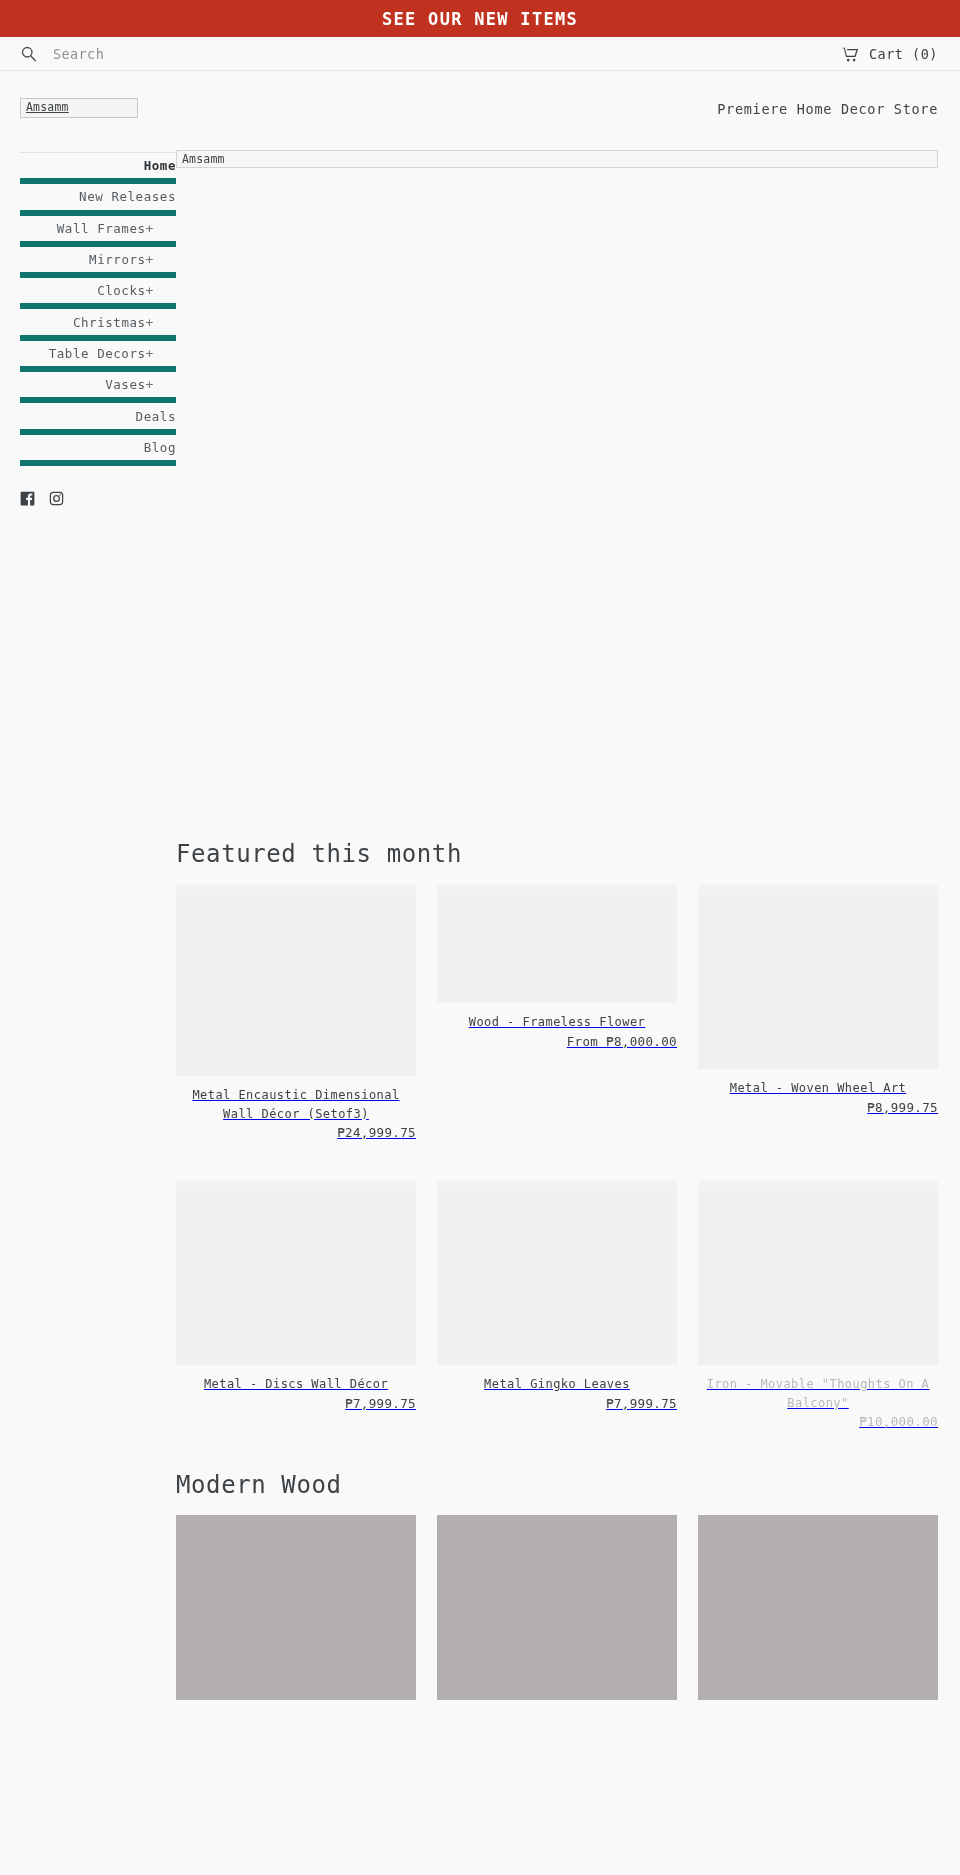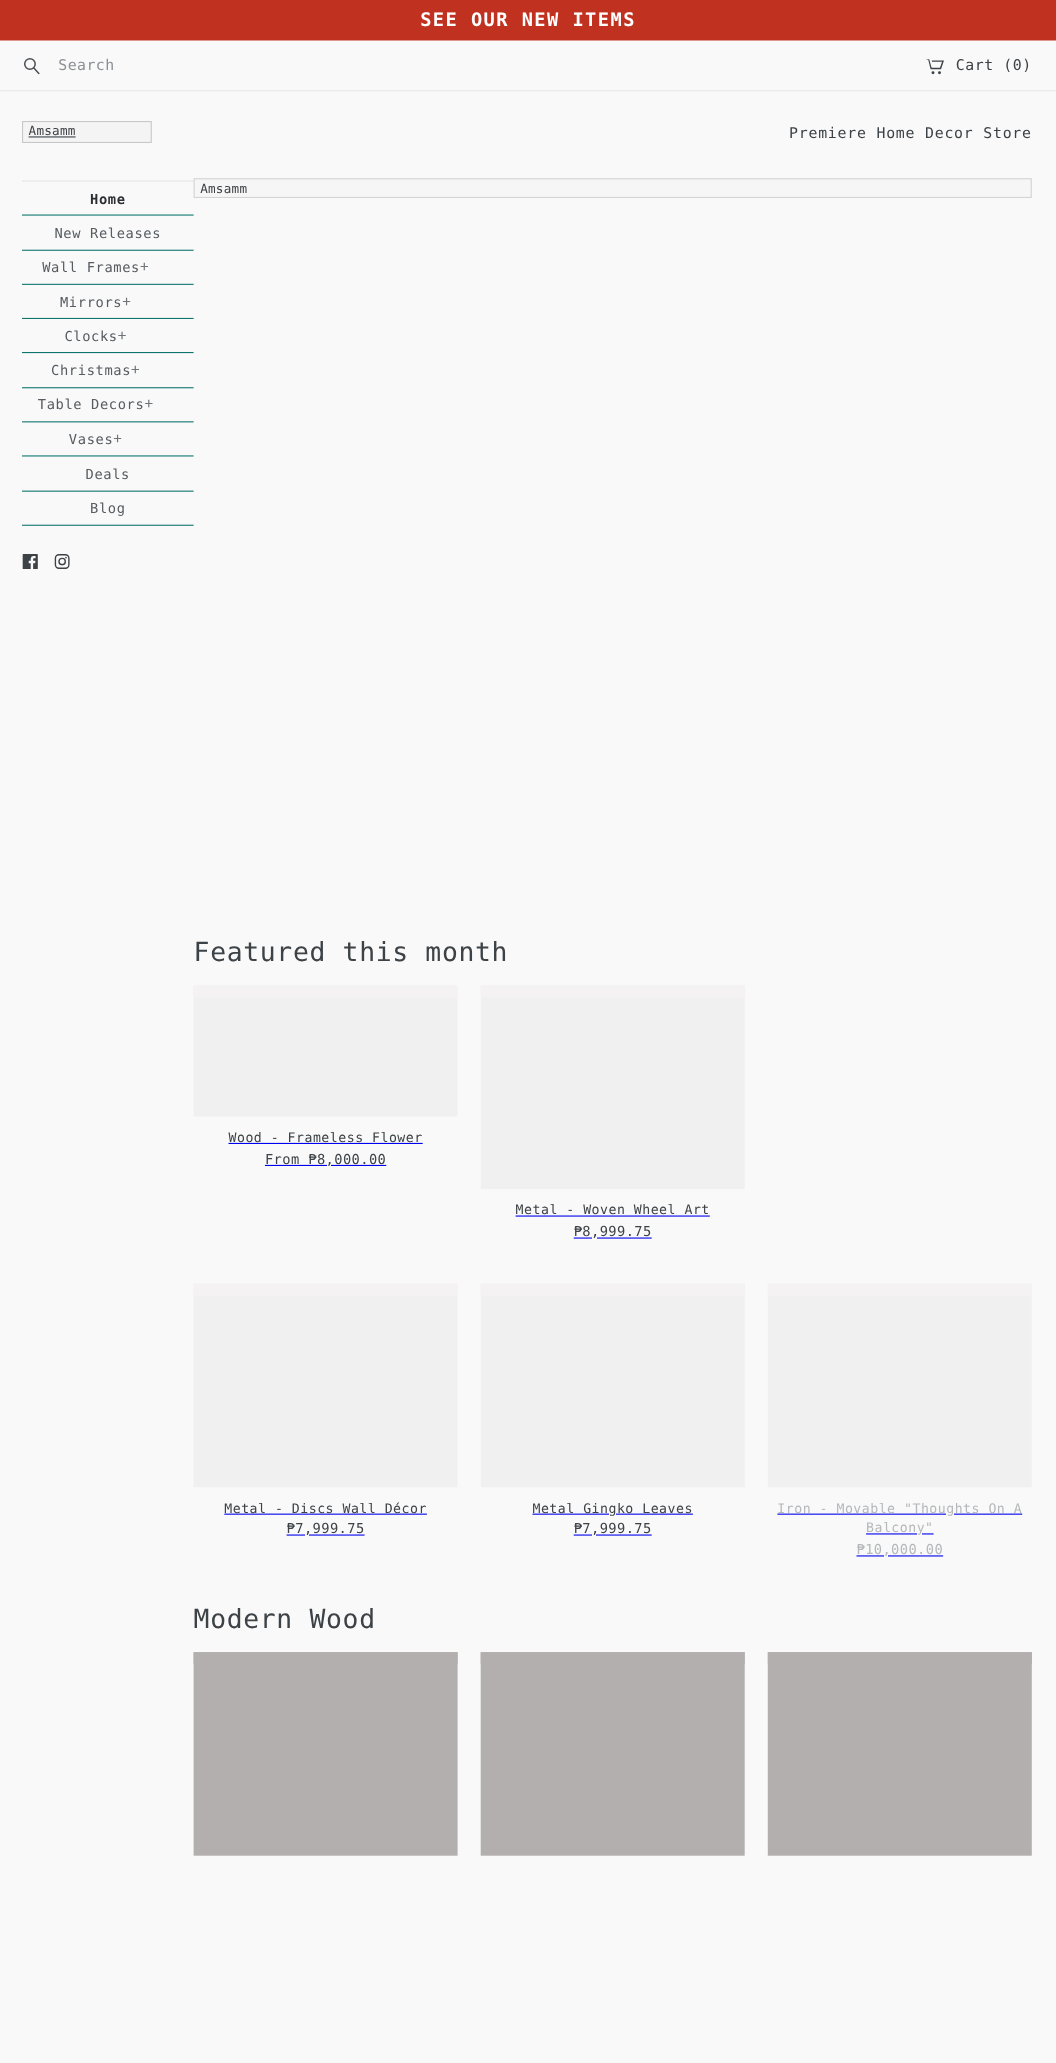--- a/index.html
+++ b/index.html
@@ -19,21 +19,21 @@
     display: flex;
     align-items: center;
     justify-content: center;
     font-size: 17px;
     letter-spacing: 1.3px;
     font-weight: 600;
   }
 
   
   .utilbar {
-    height: 46px;
+    height: 34px;
     display: flex;
     align-items: center;
     padding: 0 22px 0 20px;
     border-bottom: 1px solid #e6e6e6;
     background: #f9f9f9;
   }
   .search-wrap { display: flex; align-items: center; gap: 16px; flex: 1; }
   .search-icon { width: 17px; height: 17px; display: block; }
   .search-input {
     border: none;
@@ -89,22 +89,22 @@
   
   .layout { display: flex; align-items: flex-start; }
   .sidebar { width: 176px; padding: 24px 0 0 20px; flex: none; }
   .content { flex: 1; padding: 22px 22px 0 0; }
 
   
   nav { border-top: 1px solid #e4e4e4; }
   .nav-item {
     display: flex;
     align-items: center;
-    justify-content: center;
-    border-bottom: 1px solid #0f766e;
+    justify-content: flex-end;
+    border-bottom: 6px solid #0f766e;
     height: 31.3px;
     font-size: 12.5px;
     letter-spacing: 0.55px;
     color: #565c61;
     text-decoration: none;
     cursor: pointer;
   }
   .nav-item.active { font-weight: 700; color: #2b3034; }
   .nav-plus { font-size: 13px; color: #6f7478; padding-right: 22px; }
   .social {
@@ -164,21 +164,21 @@
   .card-media.dark::before { background: #b3afaf; }
   .card-title {
     text-align: center;
     font-size: 12px;
     line-height: 1.55;
     letter-spacing: 0.45px;
     color: #3d4246;
     padding: 10px 2px 0 2px;
   }
   .card-price {
-    text-align: center;
+    text-align: right;
     font-size: 12.5px;
     letter-spacing: 0.35px;
     color: #3d4246;
     padding-top: 2px;
   }
   .card.muted .card-title,
   .card.muted .card-price { color: #b5b8ba; }
   .row-spacer { height: 40px; }
   .section-spacer { height: 42px; }
 </style>
@@ -277,20 +277,25 @@
 
   <main class="content">
     <div class="hero-broken">
       <span>Amsamm</span>
     </div>
     <div class="hero-gap"></div>
     <div id="sections-root">
         <h2 class="section-title">Featured this month</h2>
         <div class="grid">
           <a class="card" href="#">
+            <div class="card-media tall"></div>
+            <div class="card-title">Metal Encaustic Dimensional Wall Décor (Setof3)</div>
+            <div class="card-price">₱24,999.75</div>
+          </a>
+          <a class="card" href="#">
             <div class="card-media short"></div>
             <div class="card-title">Wood - Frameless Flower</div>
             <div class="card-price">From ₱8,000.00</div>
           </a>
           <a class="card" href="#">
             <div class="card-media mid"></div>
             <div class="card-title">Metal - Woven Wheel Art</div>
             <div class="card-price">₱8,999.75</div>
           </a>
         </div>

